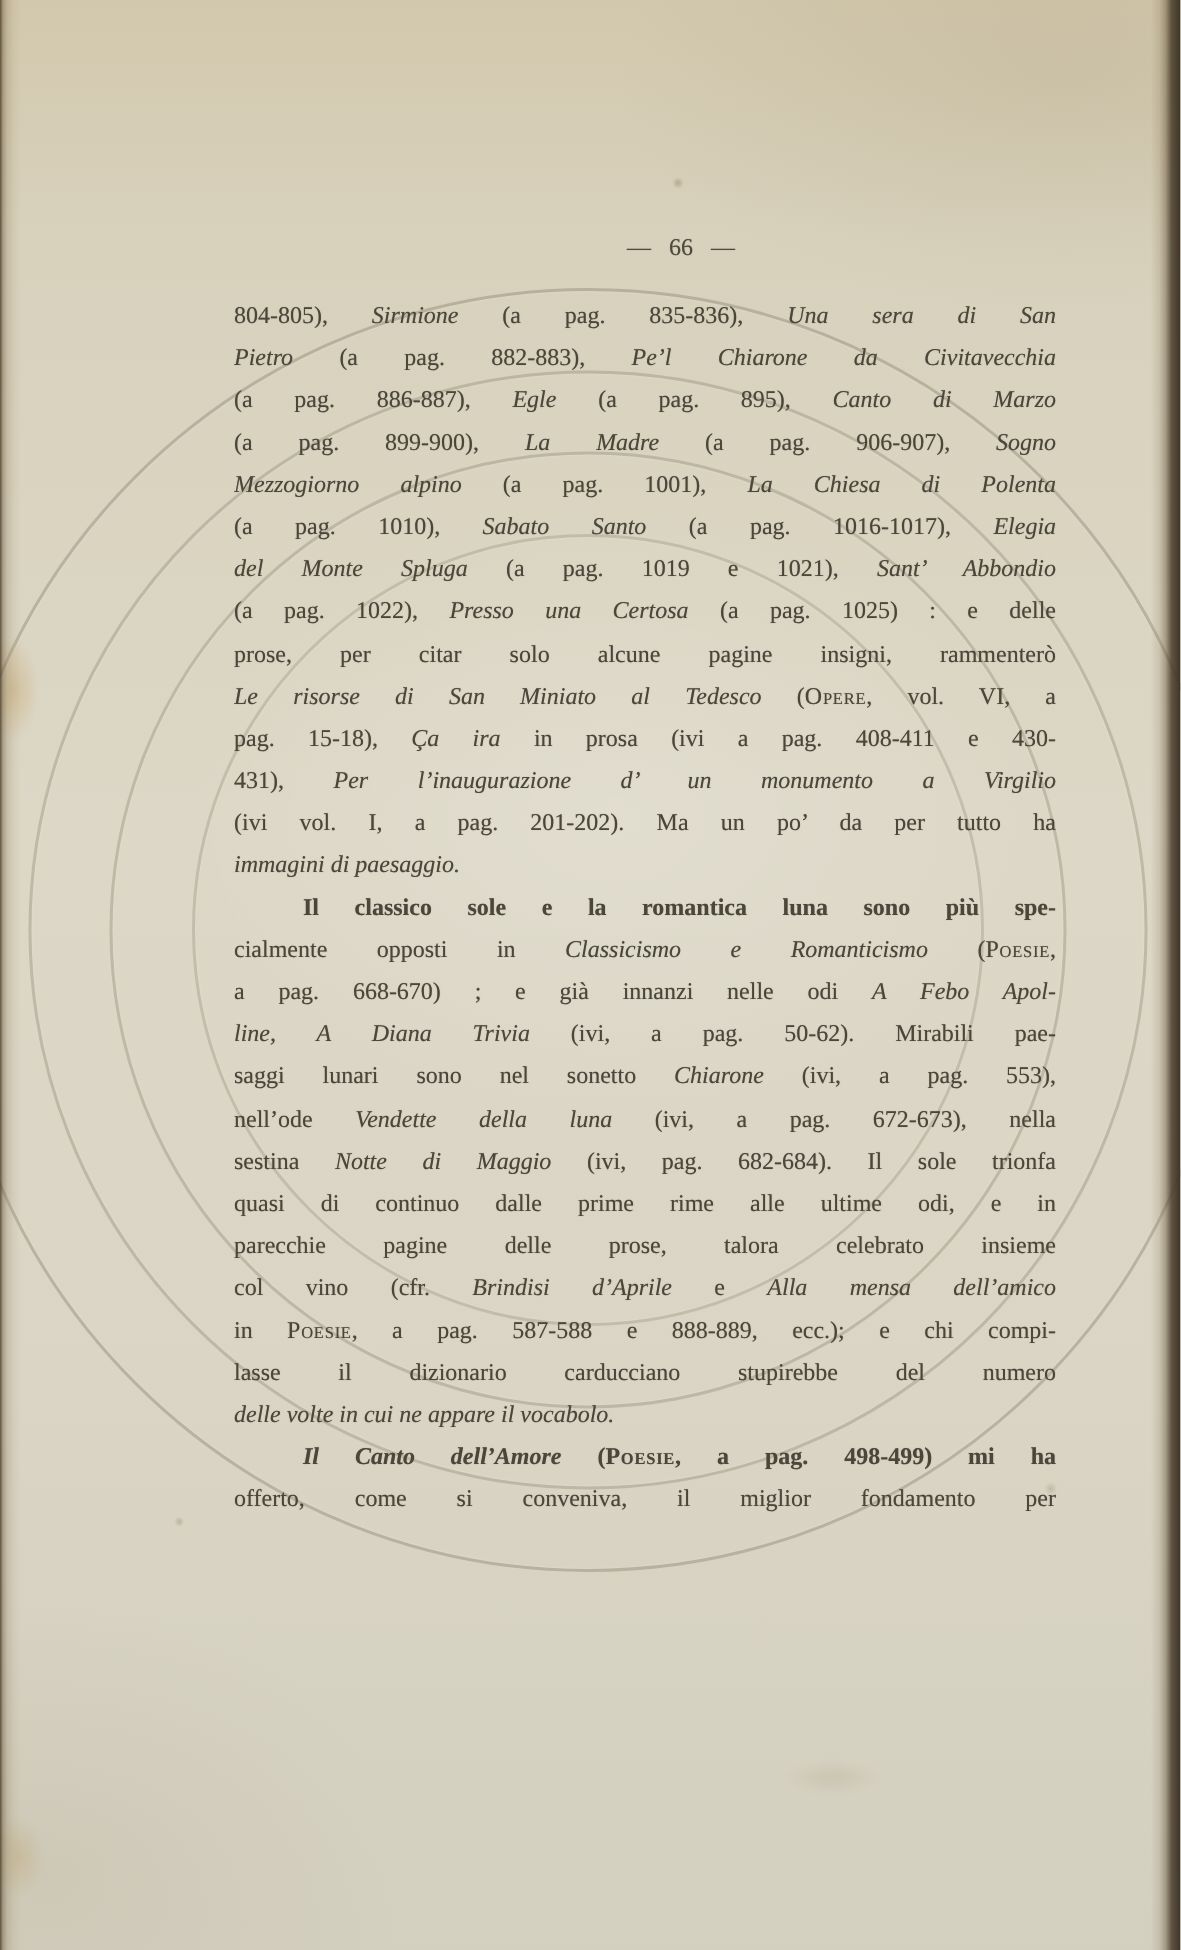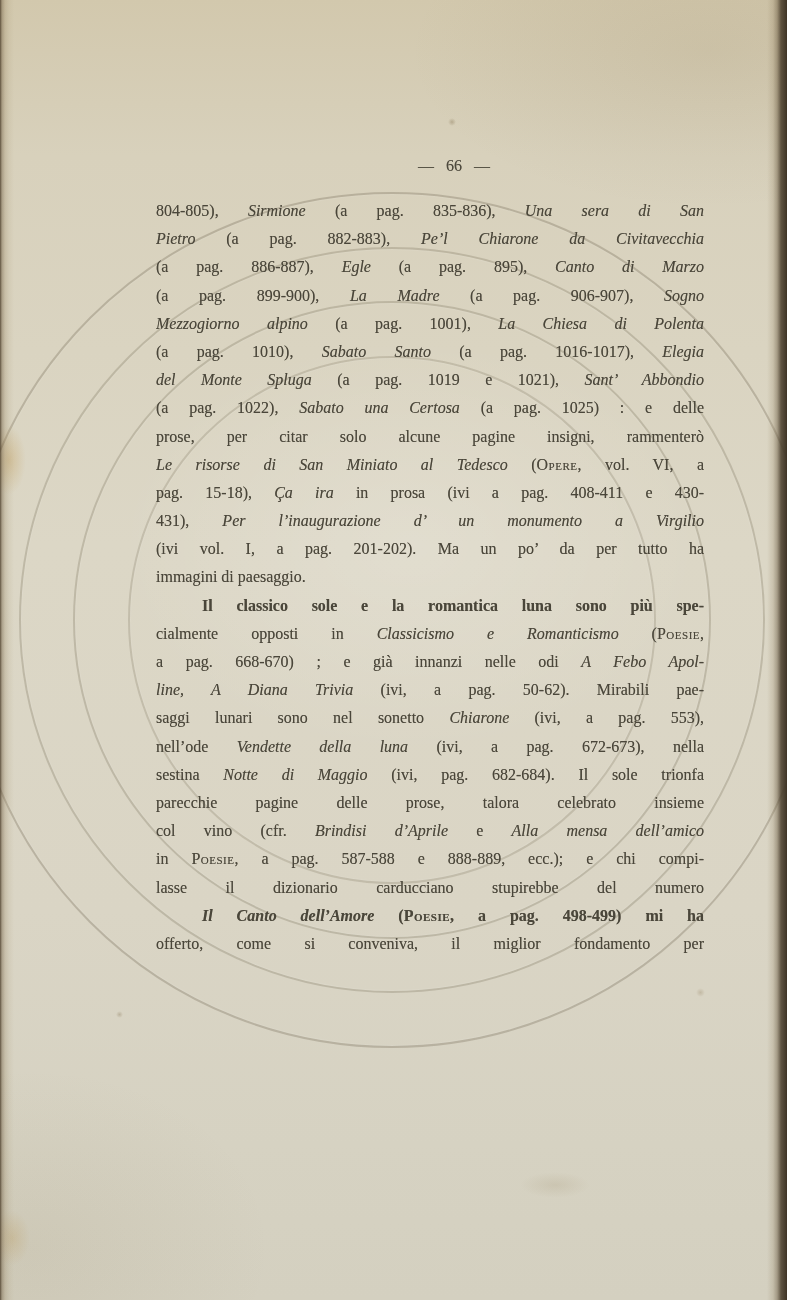--- a/index.html
+++ b/index.html
@@ -57,21 +57,21 @@
   }
   .text-block {
     position: absolute; left: 156px; top: 197px; width: 548px;
     font-size: 16px; line-height: 28.2px;
     color: #4a463a; text-shadow: 0 0 0.6px rgba(74,70,58,0.5);
   }
   .line {
     height: 28.2px; overflow: hidden;
     text-align: justify; text-align-last: justify;
   }
-  .line.no-just { text-align: left; text-align-last: left; }
+  .line.no-just { text-align: left; text-align-last: left; font-style: italic; }
   .line.ind { text-indent: 46px; font-weight: bold; }
   .i  { font-style: italic; }
   .sc { font-variant: small-caps; letter-spacing: 0.5px; }
 </style>
 </head>
 <body>
 
 <div class="page">
   <div class="ring r1"></div>
   <div class="ring r2"></div>
@@ -88,40 +88,42 @@
   <div class="pagenum">— 66 —</div>
   <div class="text-block">
       <div>
         <div class="line"><span class="r">804-805), </span><span class="i">Sirmione</span><span class="r"> (a pag. 835-836), </span><span class="i">Una sera di San</span></div>
         <div class="line"><span class="i">Pietro</span><span class="r"> (a pag. 882-883), </span><span class="i">Pe’l Chiarone da Civitavecchia</span></div>
         <div class="line"><span class="r">(a pag. 886-887), </span><span class="i">Egle</span><span class="r"> (a pag. 895), </span><span class="i">Canto di Marzo</span></div>
         <div class="line"><span class="r">(a pag. 899-900), </span><span class="i">La Madre</span><span class="r"> (a pag. 906-907), </span><span class="i">Sogno</span></div>
         <div class="line"><span class="i">Mezzogiorno alpino</span><span class="r"> (a pag. 1001), </span><span class="i">La Chiesa di Polenta</span></div>
         <div class="line"><span class="r">(a pag. 1010), </span><span class="i">Sabato Santo</span><span class="r"> (a pag. 1016-1017), </span><span class="i">Elegia</span></div>
         <div class="line"><span class="i">del Monte Spluga</span><span class="r"> (a pag. 1019 e 1021), </span><span class="i">Sant’ Abbondio</span></div>
-        <div class="line"><span class="r">(a pag. 1022), </span><span class="i">Sabato una Certosa</span><span class="r"> (a pag. 1025) : e delle</span></div>
+        <div class="line"><span class="r">(a pag. 1022), </span><span class="i">Presso una Certosa</span><span class="r"> (a pag. 1025) : e delle</span></div>
         <div class="line"><span class="r">prose, per citar solo alcune pagine insigni, rammenterò</span></div>
         <div class="line"><span class="i">Le risorse di San Miniato al Tedesco</span><span class="r"> (</span><span class="sc">Opere</span><span class="r">, vol. VI, a</span></div>
         <div class="line"><span class="r">pag. 15-18), </span><span class="i">Ça ira</span><span class="r"> in prosa (ivi a pag. 408-411 e 430-</span></div>
         <div class="line"><span class="r">431), </span><span class="i">Per l’inaugurazione d’ un monumento a Virgilio</span></div>
         <div class="line"><span class="r">(ivi vol. I, a pag. 201-202). Ma un po’ da per tutto ha</span></div>
         <div class="line no-just"><span class="r">immagini di paesaggio.</span></div>
       </div>
       <div>
         <div class="line ind"><span class="r">Il classico sole e la romantica luna sono più spe-</span></div>
         <div class="line"><span class="r">cialmente opposti in </span><span class="i">Classicismo e Romanticismo</span><span class="r"> (</span><span class="sc">Poesie</span><span class="r">,</span></div>
         <div class="line"><span class="r">a pag. 668-670) ; e già innanzi nelle odi </span><span class="i">A Febo Apol-</span></div>
         <div class="line"><span class="i">line, A Diana Trivia</span><span class="r"> (ivi, a pag. 50-62). Mirabili pae-</span></div>
         <div class="line"><span class="r">saggi lunari sono nel sonetto </span><span class="i">Chiarone</span><span class="r"> (ivi, a pag. 553),</span></div>
         <div class="line"><span class="r">nell’ode </span><span class="i">Vendette della luna</span><span class="r"> (ivi, a pag. 672-673), nella</span></div>
         <div class="line"><span class="r">sestina </span><span class="i">Notte di Maggio</span><span class="r"> (ivi, pag. 682-684). Il sole trionfa</span></div>
+        <div class="line"><span class="r">quasi di continuo dalle prime rime alle ultime odi, e in</span></div>
         <div class="line"><span class="r">parecchie pagine delle prose, talora celebrato insieme</span></div>
         <div class="line"><span class="r">col vino (cfr. </span><span class="i">Brindisi d’Aprile</span><span class="r"> e </span><span class="i">Alla mensa dell’amico</span></div>
         <div class="line"><span class="r">in </span><span class="sc">Poesie</span><span class="r">, a pag. 587-588 e 888-889, ecc.); e chi compi-</span></div>
         <div class="line"><span class="r">lasse il dizionario carducciano stupirebbe del numero</span></div>
+        <div class="line no-just"><span class="r">delle volte in cui ne appare il vocabolo.</span></div>
       </div>
       <div>
         <div class="line ind"><span class="i">Il Canto dell’Amore</span><span class="r"> (</span><span class="sc">Poesie</span><span class="r">, a pag. 498-499) mi ha</span></div>
         <div class="line"><span class="r">offerto, come si conveniva, il miglior fondamento per</span></div>
       </div>
     </div>
 
   <div class="edge-left"></div>
   <div class="edge-right"></div>
 </div>

